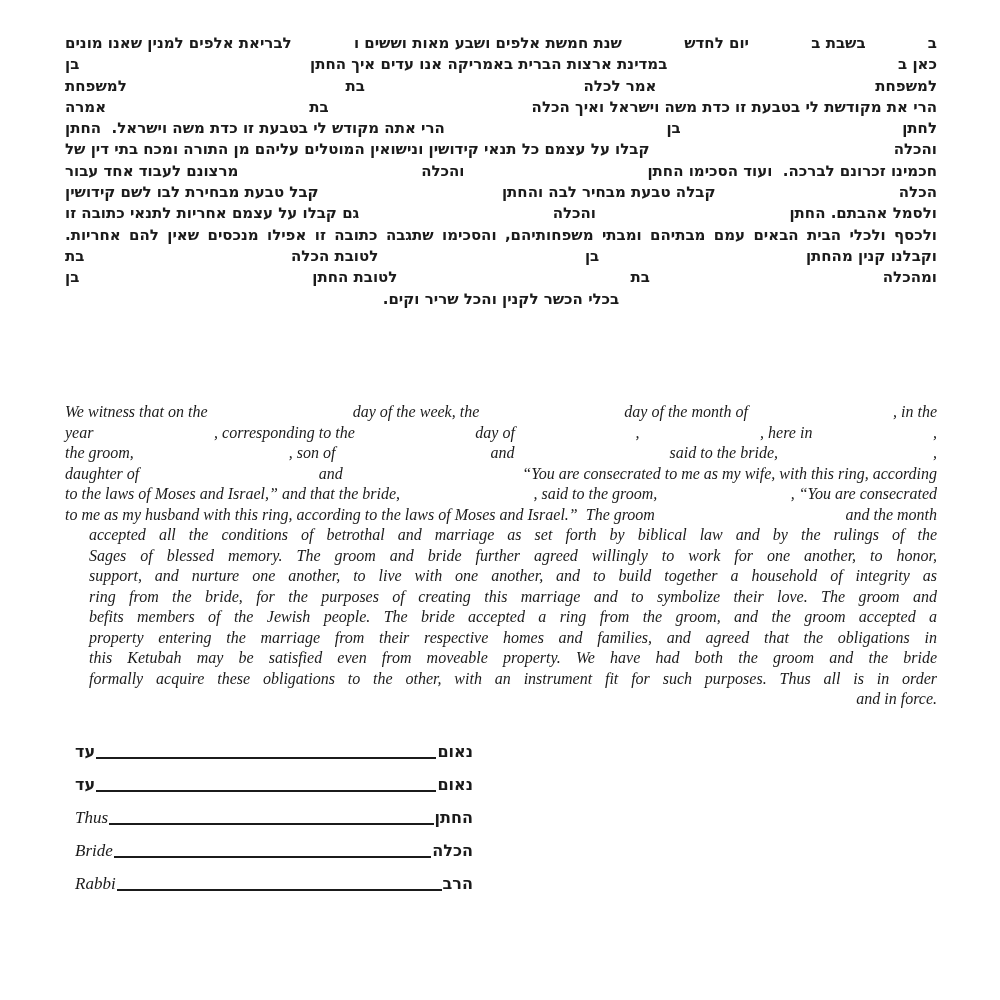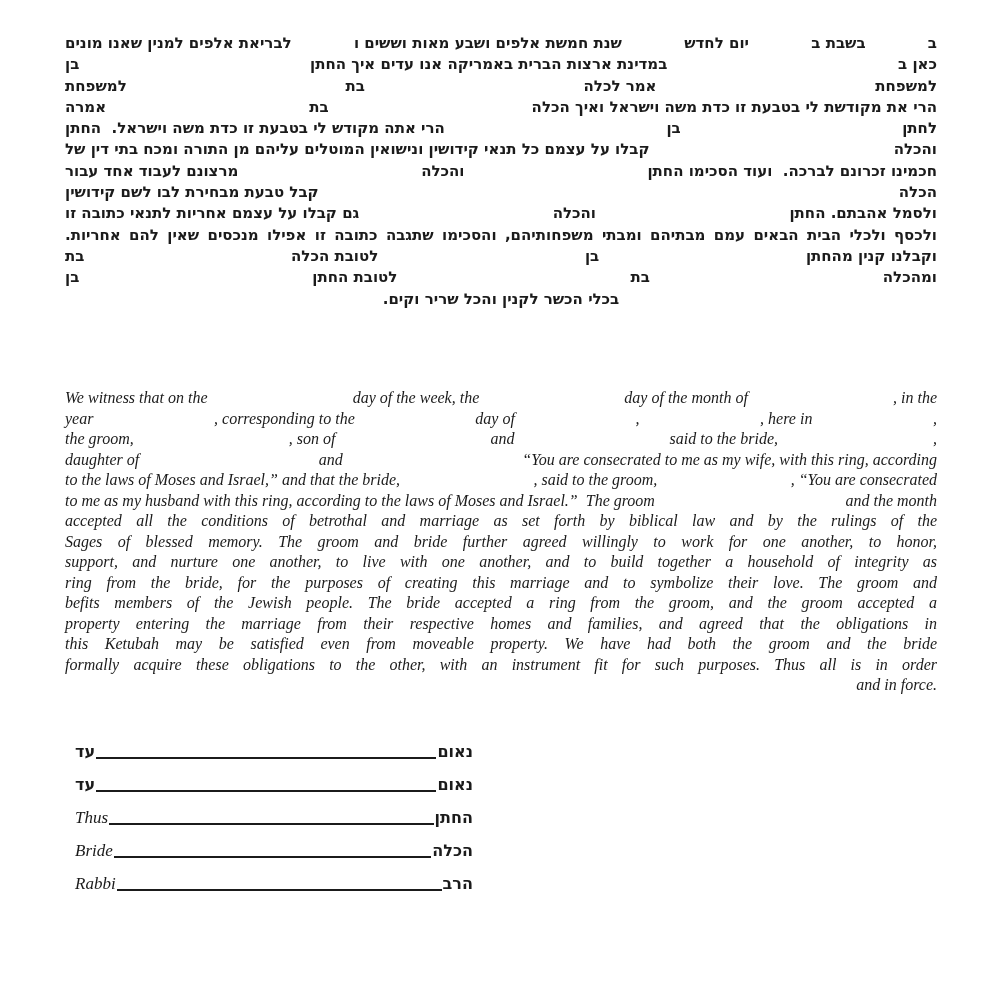--- a/index.html
+++ b/index.html
@@ -9,21 +9,21 @@
     color: #1b1b1b;
     position: relative;
     overflow: hidden;
     font-family: "DejaVu Sans", sans-serif;
   }
   .page { position: absolute; inset: 0; background: #ffffff; }
 
   
   .block { position: absolute; left: 65px; width: 872px; }
   #hebrew-block  { top: 33px; }
-  #english-block { top: 388px; }
+  #english-block { top: 402px; }
 
   
   .heb-line {
     direction: rtl;
     font-family: "DejaVu Sans", sans-serif;
     font-weight: bold;
     font-size: 15px;
     height: 21.3px;
     line-height: 21.3px;
   }
@@ -34,21 +34,21 @@
   
   .eng-line {
     direction: ltr;
     font-family: "Liberation Serif", "DejaVu Serif", serif;
     font-style: italic;
     font-size: 16px;
     height: 20.5px;
     line-height: 20.5px;
   }
   .eng-line.flex-line { display: flex; justify-content: space-between; align-items: baseline; }
-  .eng-line.justify-line { display: block; text-align: justify; text-align-last: justify; }
+  .eng-line.justify-line { display: block; text-align: justify; text-align-last: justify; margin-left: 24px; }
   .eng-line.left-line { display: block; text-align: right; }
 
   .flex-line > .seg { white-space: pre; flex: 0 0 auto; }
   .flex-line > .blank { flex: 1 1 40px; min-width: 22px; }
 
   
   #signature-block { position: absolute; left: 75px; top: 740px; width: 398px; }
   .sig-row {
     display: flex;
     align-items: flex-end;
@@ -130,20 +130,21 @@
       <div class="heb-line flex-line">
         <span class="seg">חכמינו זכרונם לברכה.  ועוד הסכימו החתן</span>
         <span class="blank"></span>
         <span class="seg">והכלה</span>
         <span class="blank"></span>
         <span class="seg">מרצונם לעבוד אחד עבור</span>
       </div>
       <div class="heb-line flex-line">
         <span class="seg">הכלה</span>
         <span class="blank"></span>
+        <span class="seg">קבלה טבעת מבחיר לבה והחתן</span>
         <span class="blank"></span>
         <span class="seg">קבל טבעת מבחירת לבו לשם קידושין</span>
       </div>
       <div class="heb-line flex-line">
         <span class="seg">ולסמל אהבתם. החתן</span>
         <span class="blank"></span>
         <span class="seg">והכלה</span>
         <span class="blank"></span>
         <span class="seg">גם קבלו על עצמם אחריות לתנאי כתובה זו</span>
       </div>

